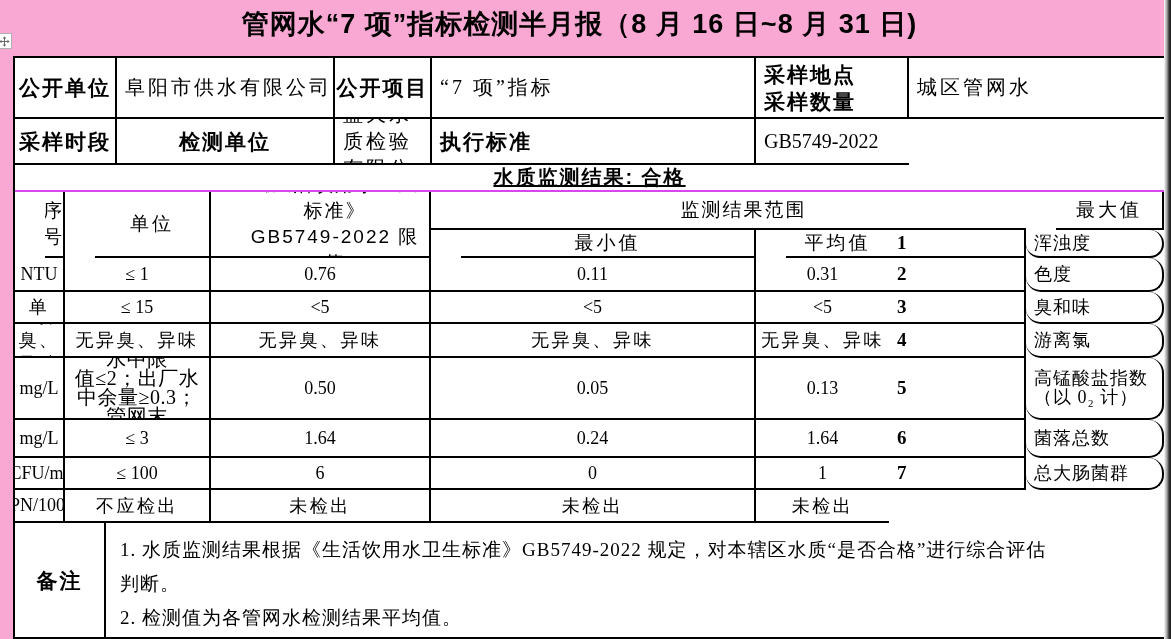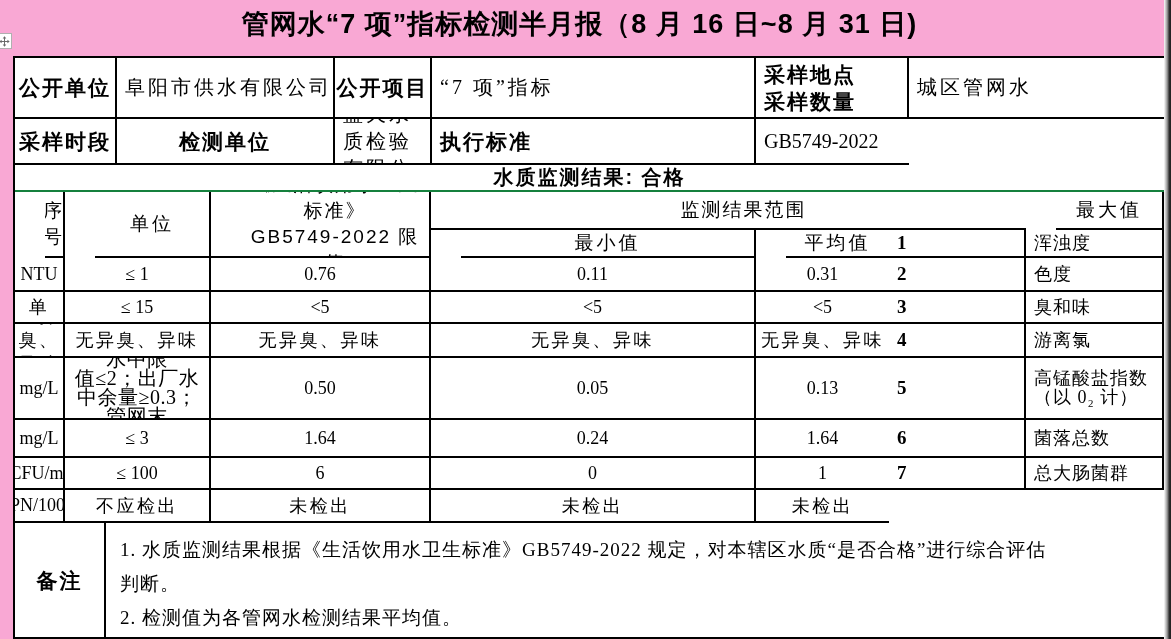--- a/index.html
+++ b/index.html
@@ -10,42 +10,42 @@
          font-size:27px;letter-spacing:1px;white-space:nowrap;}
   .move-handle{position:absolute;left:-4px;top:33px;width:14px;height:14px;background:#fff;
          border:1px solid #b0b0b0;display:flex;align-items:center;justify-content:center;}
   .edge-strip{position:absolute;right:0;top:0;width:7px;height:639px;
          background:linear-gradient(to right,#fdfdfd,#9a9a9a 45%,#2e2e2e 75%,#1f1f1f);}
   .tbl{position:absolute;left:13px;top:56px;width:1153px;height:583px;box-sizing:border-box;
        border:2px solid #000;background:#fff;}
   .g{display:grid;}
   .secA{grid-template-columns:102px 218px 97px 324px 153px 255px;grid-template-rows:61px 46px;}
   .secB{height:27px;display:flex;align-items:center;justify-content:center;
-        border-bottom:2px solid #15803d;box-sizing:border-box;}
+        border-bottom:2px solid #d946ef;box-sizing:border-box;text-decoration:underline;}
   .secC{grid-template-columns:50px 146px 220px 325px 133px 137px 138px;
         grid-template-rows:38px 28px 34px 32px 34px 62px 38px 32px 33px;}
   .secD{grid-template-columns:91px 1058px;height:114px;}
   .cell{box-sizing:border-box;display:flex;align-items:center;justify-content:center;
         overflow:hidden;text-align:center;}
   .br{border-right:2px solid #000;}
   .bb{border-bottom:2px solid #000;}
   .r2{grid-row:span 2;}
   .c3{grid-column:span 3;}
   .left{justify-content:flex-start;text-align:left;padding-left:8px;}
   .lbl{font-family:"Liberation Sans","DejaVu Sans",sans-serif;font-weight:700;
        font-size:21px;letter-spacing:2px;line-height:27px;white-space:pre-line;}
   .val{font-size:20px;letter-spacing:3px;}
   .lat{letter-spacing:0;}
   .banner{font-family:"Liberation Sans","DejaVu Sans",sans-serif;font-weight:700;
           font-size:20px;letter-spacing:2px;}
   .hdr{font-family:"Liberation Sans","DejaVu Sans",sans-serif;font-weight:400;
        font-size:19px;letter-spacing:2px;white-space:pre-line;line-height:26px;padding-left:30px;}
   .hreg{font-size:19px;letter-spacing:3px;margin-left:30px;}
   .no{font-weight:700;font-size:19px;}
-  .ind{font-size:18px;letter-spacing:1px;white-space:pre-line;line-height:19px;}
+  .ind{font-size:18px;letter-spacing:1px;white-space:pre-line;line-height:19px;border-radius:15px;}
   .d{font-size:18px;}
   .sp{letter-spacing:2.5px;}
   .lim4{font-size:20px;line-height:19px;white-space:pre-line;letter-spacing:0.5px;padding:0 4px;}
   .rem{display:block;padding:10px 12px 8px 14px;font-size:19px;letter-spacing:1px;
        line-height:34px;text-align:left;}
   .rem div{white-space:nowrap;}
 </style>
 </head>
 <body>
 

